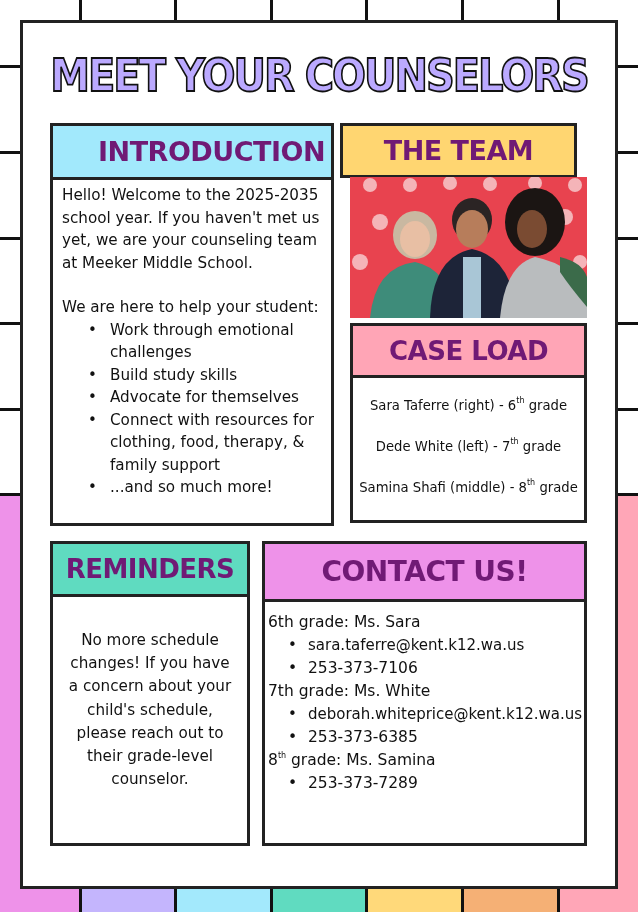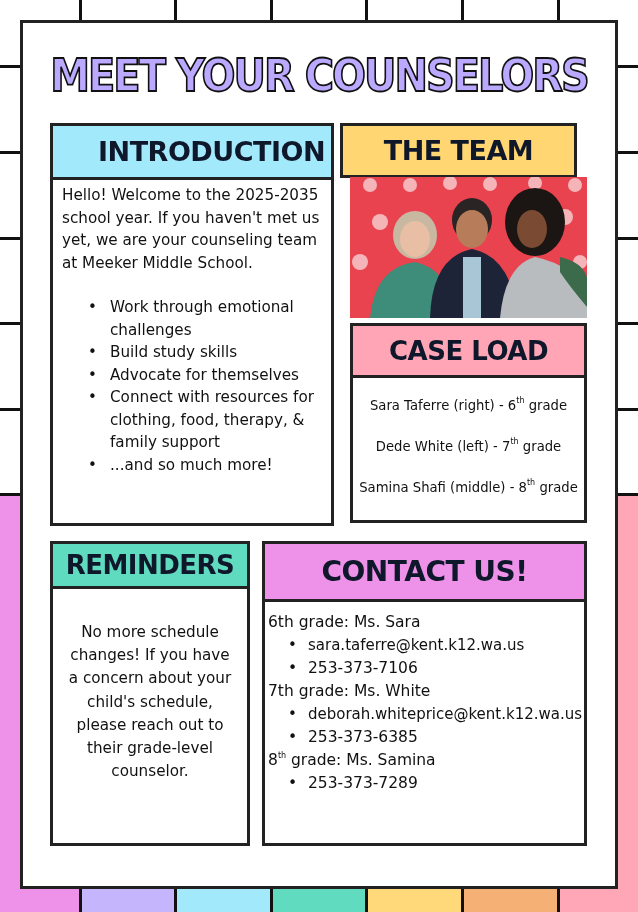--- a/index.html
+++ b/index.html
@@ -38,21 +38,21 @@
     }
     .box {
       position: absolute;
       border: 3px solid #222;
       background: #fff;
     }
     .box-head {
       border-bottom: 3px solid #222;
       font-family: "DejaVu Sans", sans-serif;
       font-weight: 900;
-      color: #0f172a;
+      color: #701a75;
       text-transform: uppercase;
       display: flex;
       align-items: center;
       letter-spacing: -0.5px;
     }
     .box-body {
       font-family: "DejaVu Sans", sans-serif;
       font-size: 15.5px;
       line-height: 22.5px;
       color: #111;
@@ -80,21 +80,21 @@
 
     
     #caseload { left: 350px; top: 323px; width: 237px; height: 200px; }
     #caseload .box-head { height: 52px; background: #FFA5B6; justify-content: center; font-size: 26px; }
     #caseload .box-body { padding-top: 17px; text-align: center; font-size: 13.2px; }
     #caseload .cl-line { margin-bottom: 19px; line-height: 22px; white-space: nowrap; }
     sup { font-size: 8px; vertical-align: 7px; line-height: 0; }
 
     
     #reminders { left: 50px; top: 541px; width: 200px; height: 305px; }
-    #reminders .box-head { height: 45px; background: #5FDBC0; justify-content: center; font-size: 26px; }
+    #reminders .box-head { height: 53px; background: #5FDBC0; justify-content: center; font-size: 26px; }
     #reminders .box-body { padding: 32px 14px 0 14px; text-align: center; font-size: 15.2px; line-height: 23.2px; }
 
     
     #contact { left: 262px; top: 541px; width: 325px; height: 305px; }
     #contact .box-head { height: 58px; background: #EE92E9; justify-content: center; font-size: 28px; }
     #contact .box-body { padding: 9px 0 0 3px; font-size: 15.5px; line-height: 23px; }
     #contact ul { list-style: none; margin-left: 20px; }
     #contact li { position: relative; padding-left: 20px; }
     #contact li::before { content: "•"; position: absolute; left: 0; top: 0; }
     #contact .email { font-size: 15px; white-space: nowrap; }
@@ -135,20 +135,21 @@
 <div class="strip" style="left:557px;width:81px;background:#FFA6B7"></div>
 
 <div class="card">
   <div class="title">MEET YOUR COUNSELORS</div>
 </div>
 
 <div class="box" id="intro">
   <div class="box-head">INTRODUCTION</div>
   <div class="box-body">
     <div class="para">Hello! Welcome to the 2025-2035 school year. If you haven't met us yet, we are your counseling team at Meeker Middle School.</div>
+    <div>We are here to help your student:</div>
     <ul>
       <li>Work through emotional challenges</li>
       <li>Build study skills</li>
       <li>Advocate for themselves</li>
       <li>Connect with resources for clothing, food, therapy, &amp; family support</li>
       <li>...and so much more!</li>
     </ul>
   </div>
 </div>
 

